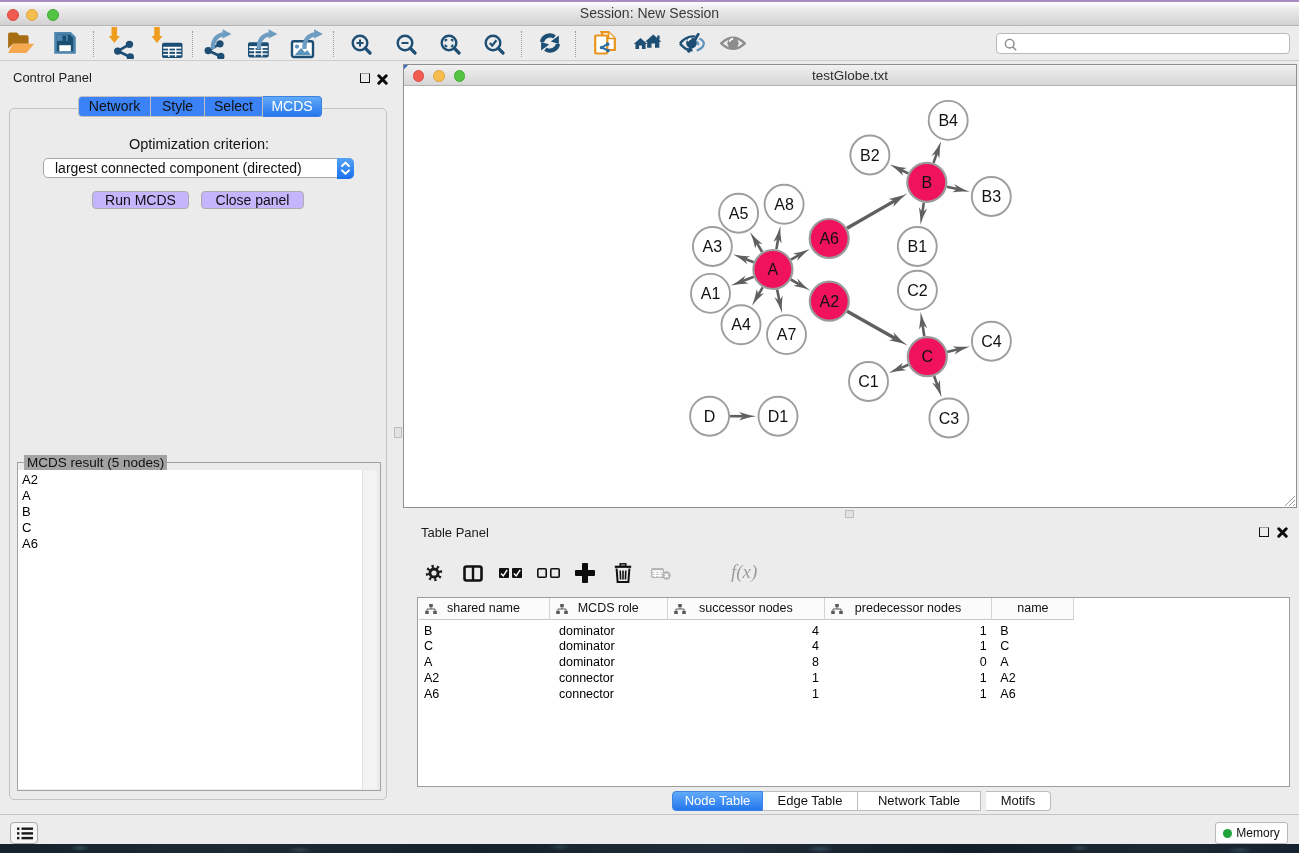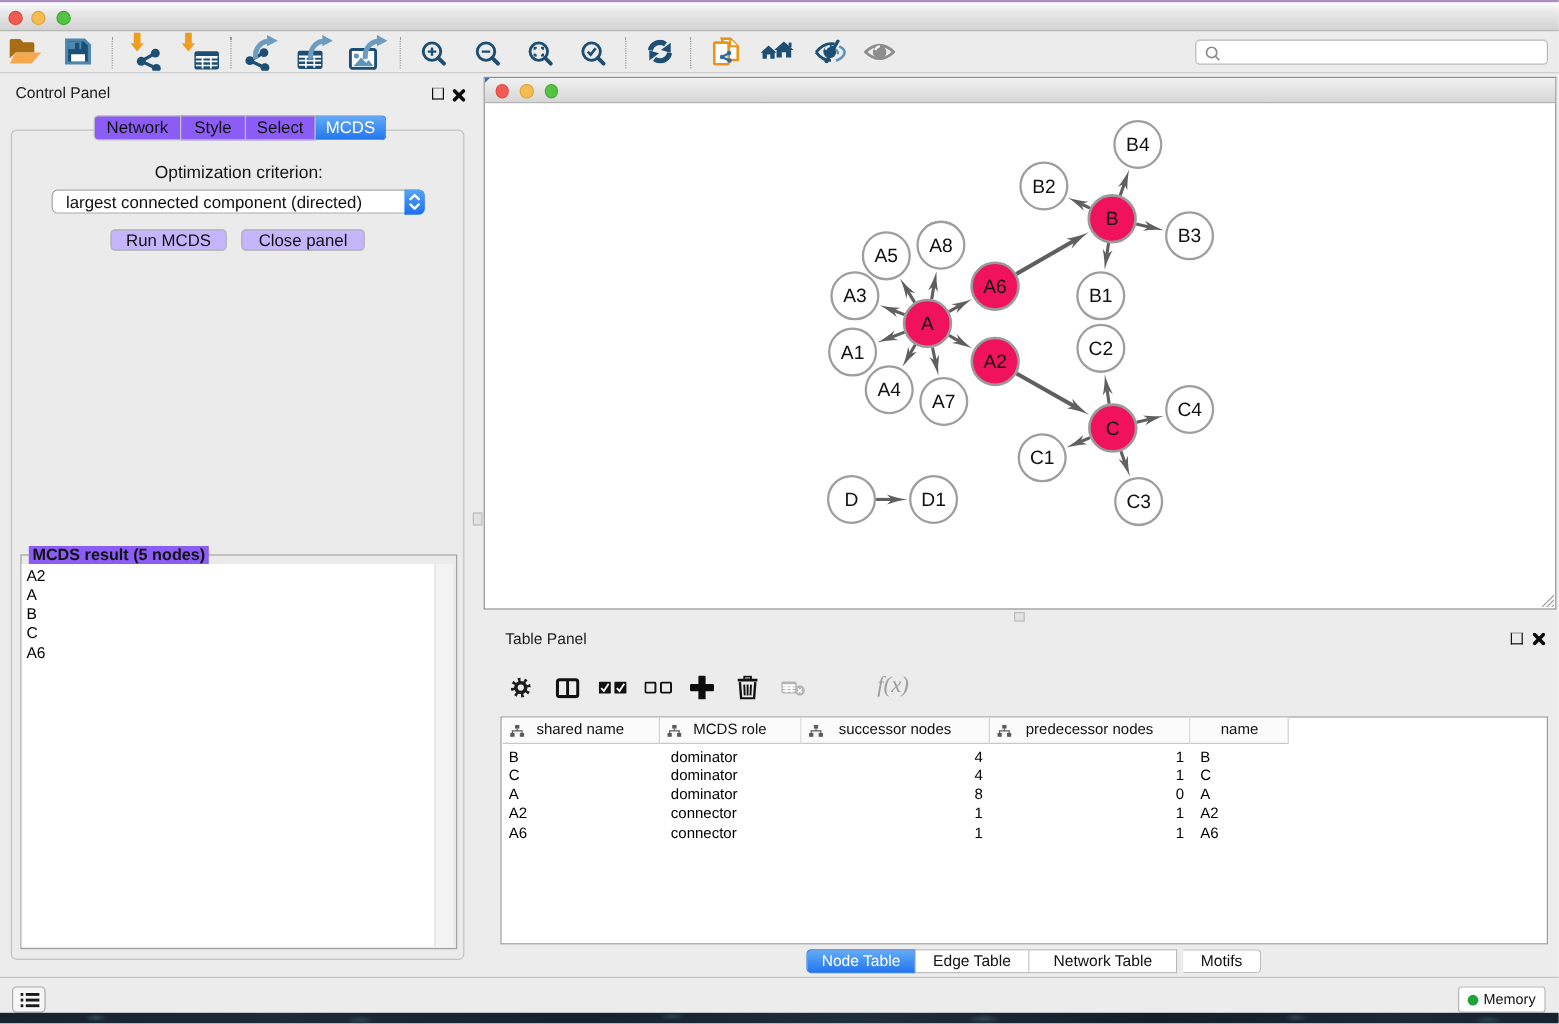--- a/index.html
+++ b/index.html
@@ -20,35 +20,35 @@
   
   #toolbar { left:0; top:27px; width:1299px; height:34px; background:#ececec;
     border-bottom:1px solid #cdcdcd; }
   .tsep { position:absolute; top:4px; height:26px; width:0;
     border-left:1px dotted #9a9a9a; }
   #searchbox { position:absolute; left:996px; top:6px; width:294px; height:21px;
     background:#fff; border:1px solid #b9b9b9; border-radius:4px; }
   
   #cpTitle { left:13px; top:70px; font-size:13px; color:#1d1d1d; }
   #cpTabs { left:78px; top:96px; height:21px; }
-  .tab { position:absolute; top:0; height:21px; background:#8b5cf6; border:1px solid #c0c0c0;
+  .tab { position:absolute; top:0; height:21px; background:#3b82f6; border:1px solid #c0c0c0;
     font-size:14px; color:#111; text-align:center; line-height:19px; }
   .tabsel, .tab2.tabsel { background:linear-gradient(#62abf8,#2476ee) !important; color:#fff !important; border-color:#3c82e0 !important; }
   #cpBox { left:9px; top:108px; width:378px; height:692px; background:#ebebeb;
     border:1px solid #c2c2c2; border-radius:5px; }
   #optLabel { left:9px; top:136px; width:380px; text-align:center; font-size:14.5px; color:#141414; }
   #dd { left:43px; top:158px; width:311px; height:20px; background:#fff;
     border:1px solid #a9a9a9; border-radius:5px; }
   #ddText { position:absolute; left:11px; top:1px; font-size:14px; color:#101010; }
   #ddBtn { position:absolute; right:-1px; top:-1px; width:17px; height:21px;
     background:linear-gradient(#55a3f6,#1a70ef); border-radius:0 5px 5px 0; }
   .btn { position:absolute; background:#c4b5fd; border:1px solid #adadad; border-radius:4px;
     font-size:14px; color:#111; text-align:center; line-height:16px; }
   #fieldset { left:17px; top:462px; width:364px; height:329px; border:1px solid #a2a2a2; }
-  #fsLegend { left:24px; top:455px; font-size:13.5px; color:#111; background:#8b5cf6; padding:0 3px;font-weight:bold; }
+  #fsLegend { left:24px; top:455px; font-size:13.5px; color:#111; background:#a3a3a3; padding:0 3px; }
   #mcdsList { left:18px; top:470px; width:359px; height:319px; background:#fff; font-size:13px;
     color:#000; line-height:16.1px; padding:2px 0 0 4px; }
   #mcdsSB { left:362px; top:470px; width:15px; height:319px; background:#f3f3f3;
     border-left:1px solid #e0e0e0; }
   
   #vdivHandle { left:394px; top:427px; width:8px; height:11px; background:#e2e2e2;
     border:1px solid #bdbdbd; }
   
   #netwin { left:403px; top:64px; width:894px; height:444px; background:#fff;
     border:1px solid #8f8f8f; }
@@ -90,20 +90,21 @@
       linear-gradient(90deg,#16222c,#1d2a36 18%,#15212c 37%,#202d3a 55%,#131e28 74%,#1c2834 90%,#172230); }
 </style>
 </head>
 <body>
 <div id="app">
   <div class="abs" id="deskTop"></div>
   <div class="abs" id="titlebar">
     <div class="tl" style="left:7px;background:#f15b51;border:0.5px solid #d94c42;"></div>
     <div class="tl" style="left:26.3px;background:#f5bd4f;border:0.5px solid #dca63e;"></div>
     <div class="tl" style="left:46.7px;background:#52c343;border:0.5px solid #42a737;"></div>
+    <div id="titleText">Session: New Session</div>
   </div>
   <div class="abs" id="toolbar">
 
     <div class="tsep" style="left:93px;"></div>
     <div class="tsep" style="left:192px;"></div>
     <div class="tsep" style="left:333px;"></div>
     <div class="tsep" style="left:521px;"></div>
     <div class="tsep" style="left:575px;"></div>
     <div id="searchbox">
         <svg width="16" height="16" viewBox="0 0 16 16" style="position:absolute;left:6px;top:2.5px;">
@@ -255,20 +256,21 @@
   <div class="abs" id="vdivHandle"></div>
 
   <div class="abs" id="netwin">
     <div id="netTitle">
       <svg style="position:absolute;left:0;top:0;" width="5" height="5" viewBox="0 0 5 5">
           <path d="M0 0 L4.2 0 L0 4.2 Z" fill="#3a6fc4"></path>
         </svg>
       <div class="tl2" style="left:8.8px;background:#f15b51;border:0.5px solid #dd4f45;"></div>
       <div class="tl2" style="left:29.2px;background:#f5bd4f;border:0.5px solid #dfa73d;"></div>
       <div class="tl2" style="left:49.5px;background:#52c343;border:0.5px solid #47ab39;"></div>
+      <div id="netTitleText">testGlobe.txt</div>
     </div>
     <svg id="grip" viewBox="0 0 12 12">
         <g stroke="#9a9a9a" stroke-width="1">
           <line x1="2" y1="12" x2="12" y2="2"></line>
           <line x1="6" y1="12" x2="12" y2="6"></line>
           <line x1="10" y1="12" x2="12" y2="10"></line>
         </g>
       </svg>
   </div>
   <svg width="892" height="421" viewBox="0 0 892 421" style="position:absolute;left:404px;top:86px;">

